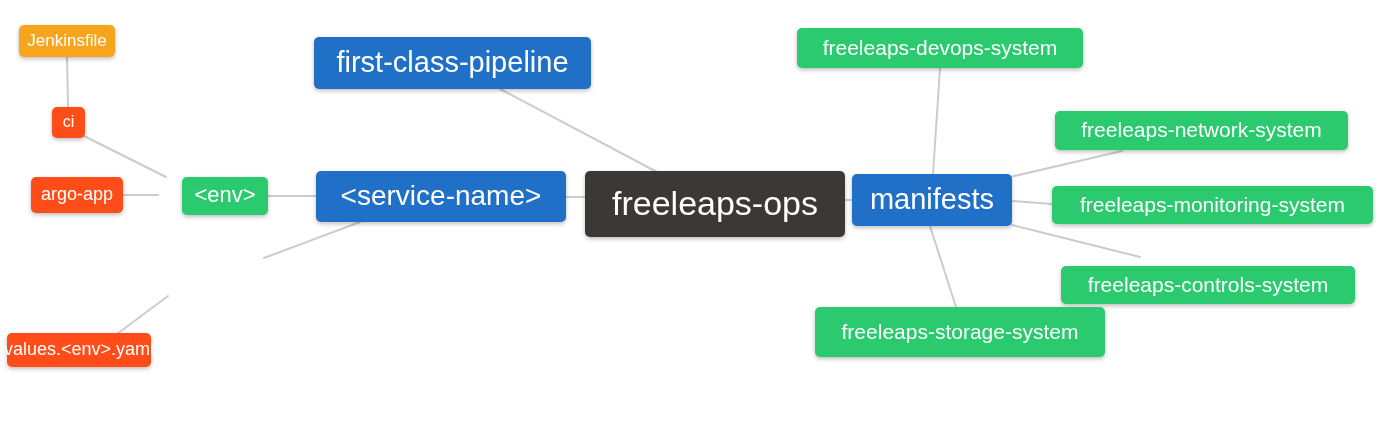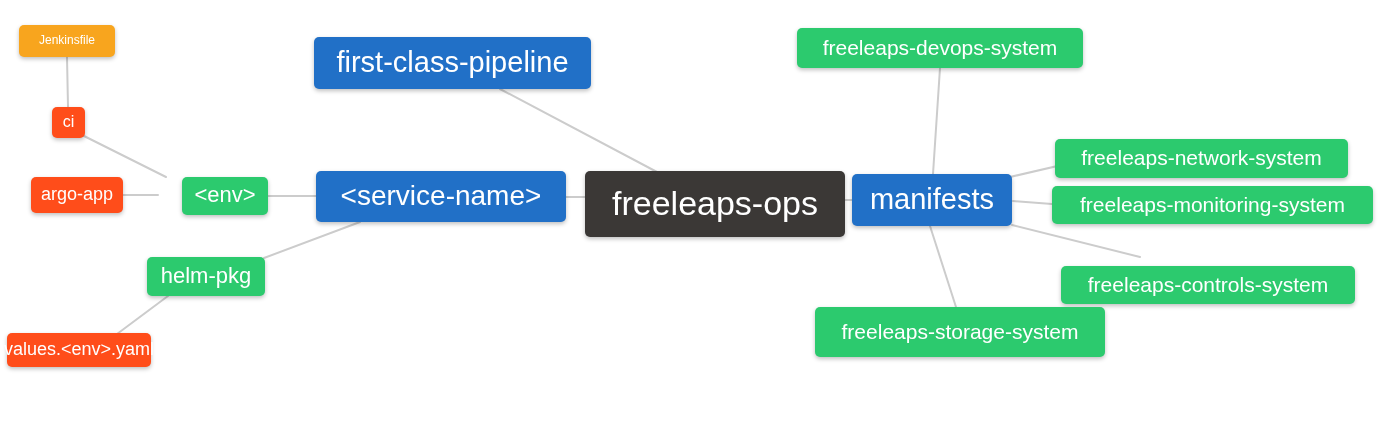--- a/index.html
+++ b/index.html
@@ -54,43 +54,42 @@
     <line x1="500" y1="89" x2="657" y2="172" stroke="#cccccc"></line>
     <line x1="566" y1="197" x2="586" y2="197" stroke="#cccccc"></line>
     <line x1="845" y1="200" x2="853" y2="200" stroke="#cccccc"></line>
     <line x1="933" y1="174" x2="940" y2="68" stroke="#cccccc"></line>
     <line x1="1010" y1="177" x2="1122" y2="151" stroke="#cccccc"></line>
     <line x1="1013" y1="201" x2="1052" y2="204" stroke="#cccccc"></line>
     <line x1="1012" y1="225" x2="1140" y2="257" stroke="#cccccc"></line>
     <line x1="930" y1="226" x2="956" y2="307" stroke="#cccccc"></line>
   </svg>
 
-  <div class="node c-orange" style="left: 19px; top: 25px; width: 96px; height: 32px; font-size: 12px; background-color: rgb(248, 165, 30);">Jenkinsfile</div>
+  <div class="node c-orange" style="left: 19px; top: 25px; width: 96px; height: 32px; font-size: 17px; background-color: rgb(248, 165, 30);">Jenkinsfile</div>
 
   <div class="node c-red" style="left: 52px; top: 107px; width: 33px; height: 31px; font-size: 16px; background-color: rgb(255, 77, 26);">ci</div>
 
   <div class="node c-red" style="left: 31px; top: 177px; width: 92px; height: 36px; font-size: 18px; background-color: rgb(255, 77, 26);">argo-app</div>
 
   <div class="node c-green" style="left: 158px; top: 177px; width: 86px; height: 38px; font-size: 22px; background-color: rgb(44, 202, 110); margin-left: 24px;">&lt;env&gt;</div>
 
-  <div class="node c-green" style="left: 147px; top: 257px; width: 118px; height: 39px; font-size: 22px; background-color: rgb(44, 202, 110);">helm-pkg</div>
 
   <div class="node c-red" style="left: 7px; top: 333px; width: 144px; height: 34px; font-size: 18px; background-color: rgb(255, 77, 26);">values.&lt;env&gt;.yaml</div>
 
   <div class="node c-blue" style="left: 314px; top: 37px; width: 277px; height: 52px; font-size: 29px; background-color: rgb(33, 112, 199);">first-class-pipeline</div>
 
   <div class="node c-blue" style="left: 316px; top: 171px; width: 250px; height: 51px; font-size: 28px; background-color: rgb(33, 112, 199);">&lt;service-name&gt;</div>
 
   <div class="node c-dark" style="left: 585px; top: 171px; width: 260px; height: 66px; font-size: 34px; background-color: rgb(59, 56, 54);">freeleaps-ops</div>
 
   <div class="node c-blue" style="left: 852px; top: 174px; width: 160px; height: 52px; font-size: 29px; background-color: rgb(33, 112, 199);">manifests</div>
 
   <div class="node c-green" style="left: 797px; top: 28px; width: 286px; height: 40px; font-size: 21px; background-color: rgb(44, 202, 110);">freeleaps-devops-system</div>
 
-  <div class="node c-green" style="left: 1055px; top: 111px; width: 293px; height: 39px; font-size: 21px; background-color: rgb(44, 202, 110); margin-top: 28px;">freeleaps-network-system</div>
+  <div class="node c-green" style="left: 1055px; top: 111px; width: 293px; height: 39px; font-size: 21px; background-color: rgb(44, 202, 110);">freeleaps-network-system</div>
 
   <div class="node c-green" style="left: 1052px; top: 186px; width: 321px; height: 38px; font-size: 21px; background-color: rgb(44, 202, 110);">freeleaps-monitoring-system</div>
 
   <div class="node c-green" style="left: 1061px; top: 266px; width: 294px; height: 38px; font-size: 21px; background-color: rgb(44, 202, 110);">freeleaps-controls-system</div>
 
   <div class="node c-green" style="left: 815px; top: 307px; width: 290px; height: 50px; font-size: 21px; background-color: rgb(44, 202, 110);">freeleaps-storage-system</div>
 
 </div>
 
 </body></html>

